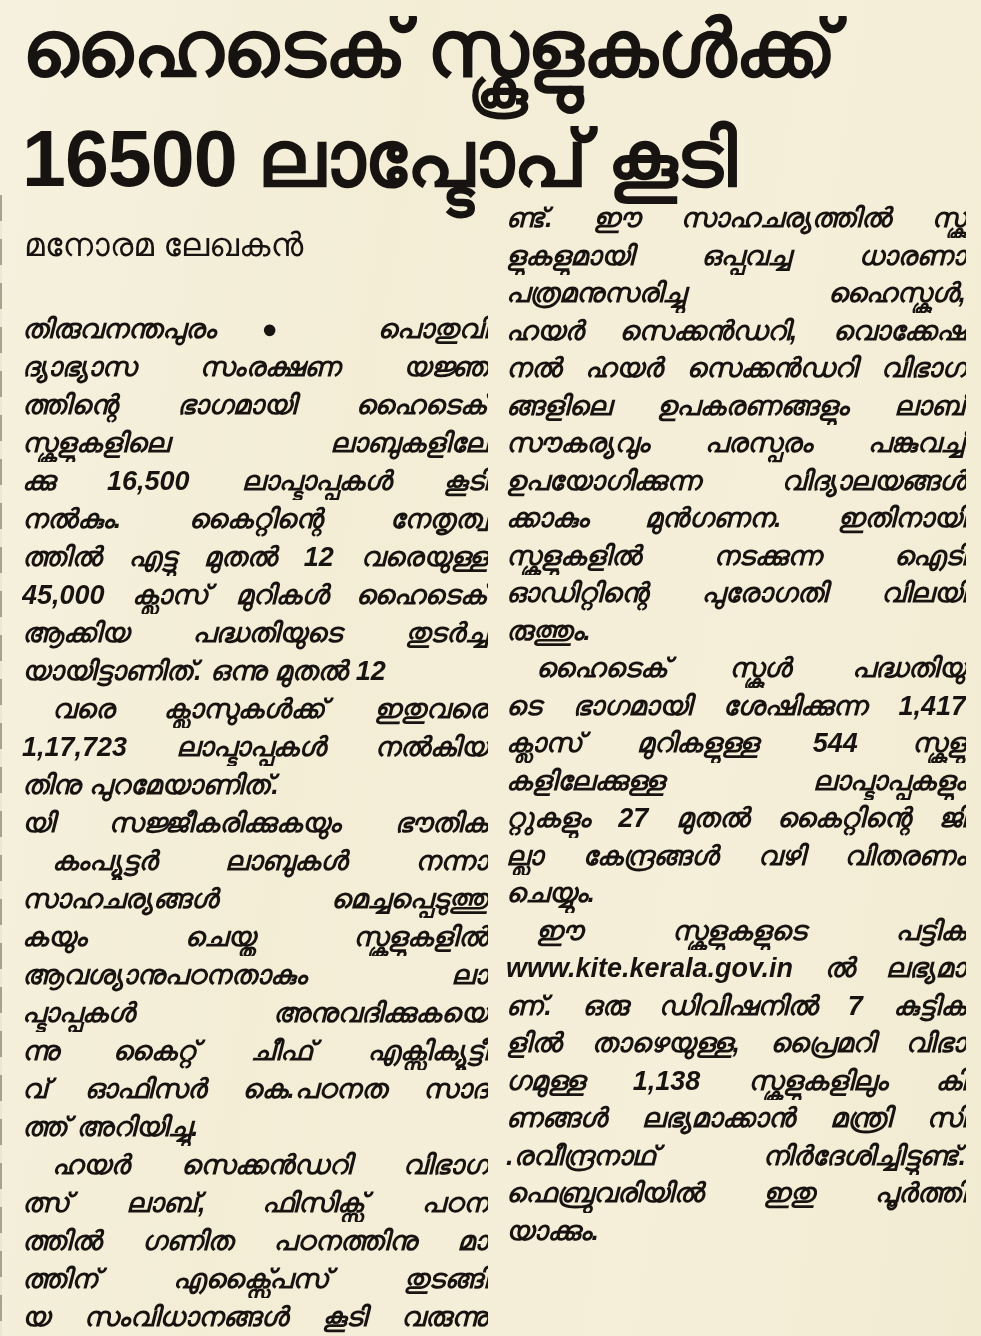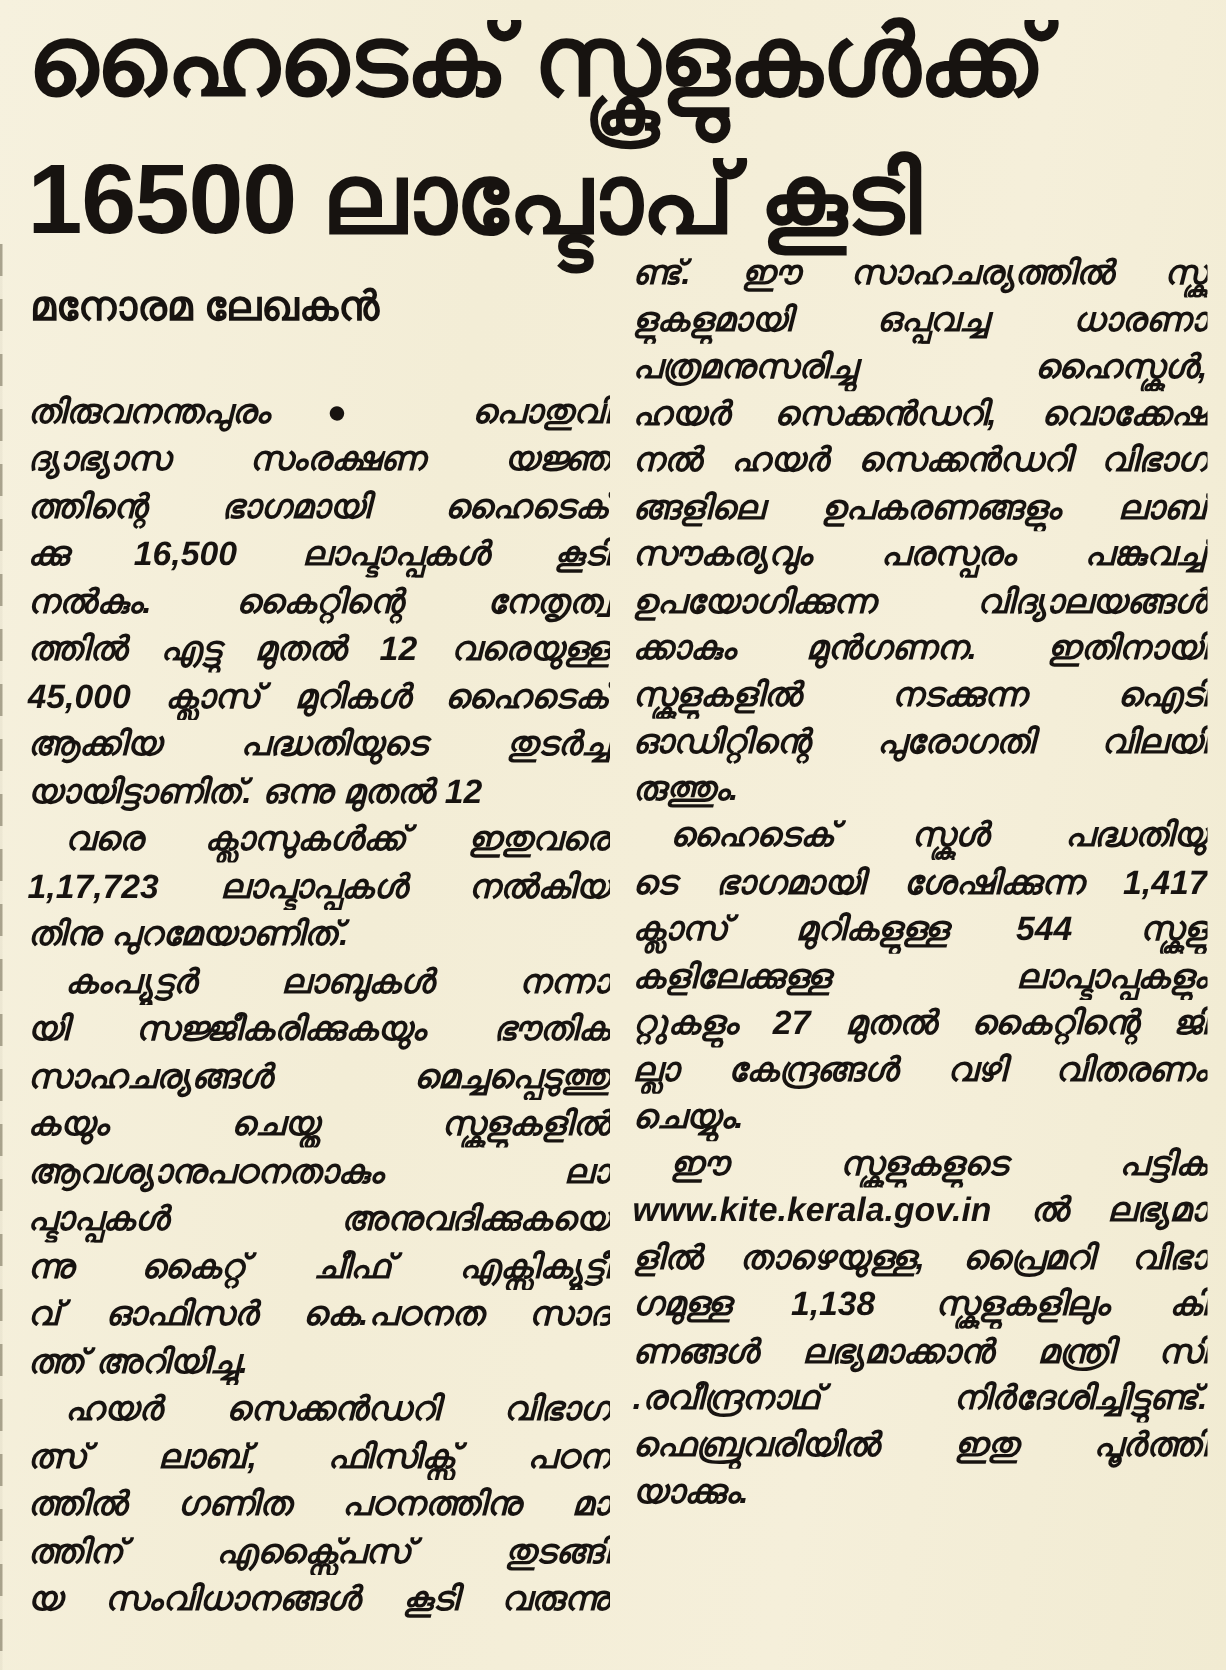--- a/index.html
+++ b/index.html
@@ -18,21 +18,21 @@
     background:repeating-linear-gradient(to bottom,rgba(75,68,44,.45) 0 26px,rgba(75,68,44,.05) 26px 44px);
   }
   .headline{
     position:absolute;left:22px;top:-6px;margin:0;
     font-size:79px;font-weight:bold;line-height:110px;
     letter-spacing:-1px;white-space:nowrap;
   }
   .headline .hl{display:block;}
   .byline{
     position:absolute;left:24px;top:226px;
-    font-size:33px;font-weight:bold;
+    font-size:33px;font-weight:normal;
   }
   .col{
     position:absolute;font-size:27px;font-weight:600;
     word-spacing:1px;
     font-style:italic;
   }
   .col-left{left:22px;top:310px;width:466px;}
   .col-right{left:506px;top:200px;width:460px;}
   .line{
     height:38px;line-height:38px;overflow:hidden;
@@ -52,31 +52,32 @@
     <span class="hl">ഹൈടെക് സ്കൂളുകൾക്ക്</span>
     <span class="hl">16500 ലാപ്ടോപ് കൂടി</span>
   </h1>
 
   <div class="byline">മനോരമ ലേഖകൻ</div>
 
   <div class="col col-left">
       <div class="line">തിരുവനന്തപുരം● പൊതുവി</div>
       <div class="line">ദ്യാഭ്യാസ സംരക്ഷണ യജ്ഞ</div>
       <div class="line">ത്തിന്റെ ഭാഗമായി ഹൈടെക്</div>
+      <div class="line">സ്കൂളുകളിലെ ലാബുകളിലേ</div>
       <div class="line">ക്കു 16,500 ലാപ്ടാപ്പുകൾ കൂടി</div>
       <div class="line">നൽകും. കൈറ്റിന്റെ നേതൃത്വ</div>
       <div class="line">ത്തിൽ എട്ടു മുതൽ 12 വരെയുള്ള</div>
       <div class="line">45,000 ക്ലാസ് മുറികൾ ഹൈടെക്</div>
       <div class="line">ആക്കിയ പദ്ധതിയുടെ തുടർച്ച</div>
       <div class="line end">യായിട്ടാണിത്. ഒന്നു മുതൽ 12</div>
       <div class="line indent">വരെ ക്ലാസുകൾക്ക് ഇതുവരെ</div>
       <div class="line">1,17,723 ലാപ്ടാപ്പുകൾ നൽകിയ</div>
       <div class="line end">തിനു പുറമേയാണിത്.</div>
+      <div class="line">യി സജ്ജീകരിക്കുകയും ഭൗതിക</div>
       <div class="line indent">കംപ്യൂട്ടർ ലാബുകൾ നന്നാ</div>
-      <div class="line">യി സജ്ജീകരിക്കുകയും ഭൗതിക</div>
       <div class="line">സാഹചര്യങ്ങൾ മെച്ചപ്പെടുത്തു</div>
       <div class="line">കയും ചെയ്ത സ്കൂളുകളിൽ</div>
       <div class="line">ആവശ്യാനുപഠനതാകും ലാ</div>
       <div class="line">പ്ടാപ്പുകൾ അനുവദിക്കുകയെ</div>
       <div class="line">ന്നു കൈറ്റ് ചീഫ് എക്സിക്യൂട്ടീ</div>
       <div class="line">വ് ഓഫിസർ കെ.പഠനത സാദ</div>
       <div class="line end">ത്ത് അറിയിച്ചു.</div>
       <div class="line indent">ഹയർ സെക്കൻഡറി വിഭാഗ</div>
       <div class="line">ത്സ് ലാബ്, ഫിസിക്സ് പഠന</div>
       <div class="line">ത്തിൽ ഗണിത പഠനത്തിനു മാ</div>
@@ -99,20 +100,21 @@
       <div class="line end">രുത്തും.</div>
       <div class="line indent">ഹൈടെക് സ്കൂൾ പദ്ധതിയു</div>
       <div class="line">ടെ ഭാഗമായി ശേഷിക്കുന്ന 1,417</div>
       <div class="line">ക്ലാസ് മുറികളുള്ള 544 സ്കൂളു</div>
       <div class="line">കളിലേക്കുള്ള ലാപ്ടാപ്പുകളും</div>
       <div class="line">റ്റുകളും 27 മുതൽ കൈറ്റിന്റെ ജി</div>
       <div class="line">ല്ലാ കേന്ദ്രങ്ങൾ വഴി വിതരണം</div>
       <div class="line end">ചെയ്യും.</div>
       <div class="line indent">ഈ സ്കൂളുകളുടെ പട്ടിക</div>
       <div class="line">www.kite.kerala.gov.in ൽ ലഭ്യമാ</div>
+      <div class="line">ണ്. ഒരു ഡിവിഷനിൽ 7 കുട്ടിക</div>
       <div class="line">ളിൽ താഴെയുള്ള, പ്രൈമറി വിഭാ</div>
       <div class="line">ഗമുള്ള 1,138 സ്കൂളുകളിലും കി</div>
       <div class="line">ണങ്ങൾ ലഭ്യമാക്കാൻ മന്ത്രി സി</div>
       <div class="line">.രവീന്ദ്രനാഥ് നിർദേശിച്ചിട്ടുണ്ട്.</div>
       <div class="line">ഫെബ്രുവരിയിൽ ഇതു പൂർത്തി</div>
       <div class="line end">യാക്കും.</div>
     </div>
 </div>
 
 </body></html>

